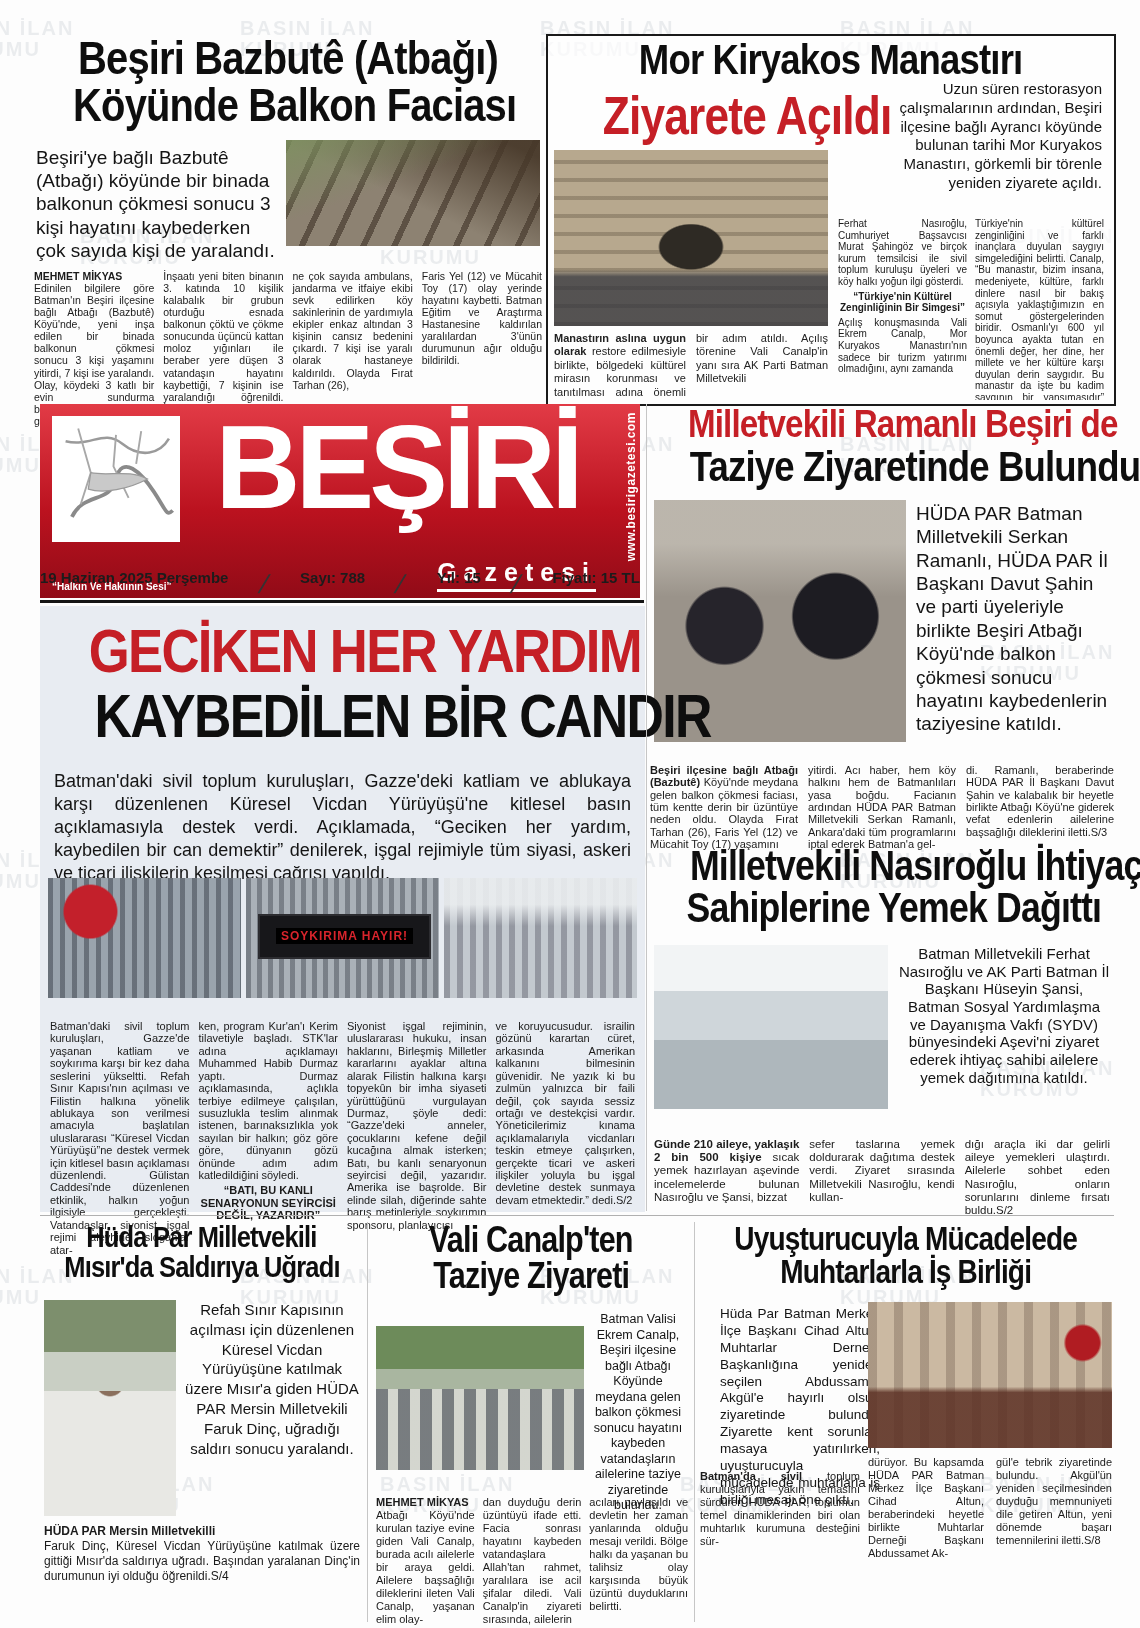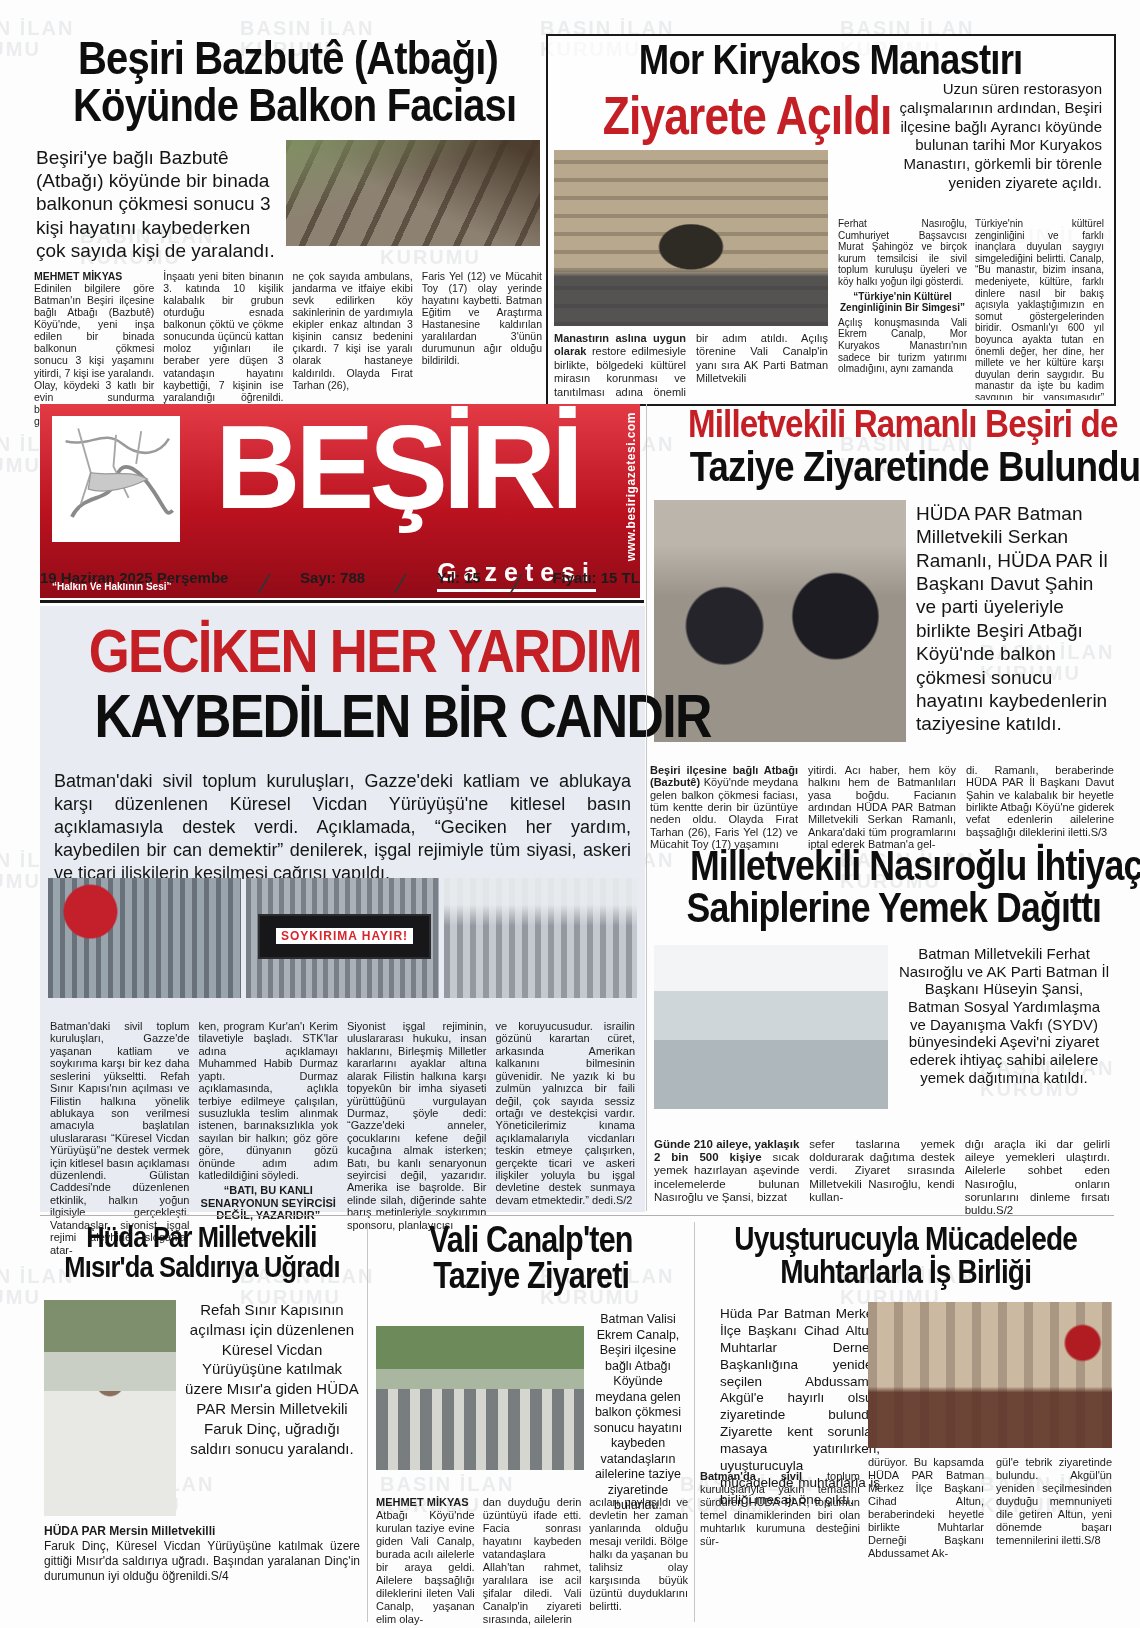--- a/index.html
+++ b/index.html
@@ -40,21 +40,21 @@
     background-image:radial-gradient(circle at 22% 28%,#c3202b 0 15%,rgba(0,0,0,0) 16%),
     repeating-linear-gradient(90deg,rgba(30,35,45,.4) 0 5px,rgba(0,0,0,0) 5px 12px);}
   .crowd2{background:#aab1b8;
     background-image:repeating-linear-gradient(90deg,rgba(30,35,45,.35) 0 5px,rgba(0,0,0,0) 5px 11px);}
   .crowd3{background:#c3c9cf;
     background-image:linear-gradient(180deg,rgba(235,238,240,.9) 0 22%,rgba(0,0,0,0) 40%),
     repeating-linear-gradient(90deg,rgba(60,60,75,.35) 0 6px,rgba(0,0,0,0) 6px 13px);}
   .banner-strip{position:absolute;left:6%;top:30%;width:88%;height:34%;background:#17171a;
     display:flex;align-items:center;justify-content:center;border:2px solid #2c2c30;}
   .banner-strip span{color:#d8242c;font-weight:800;font-size:12px;letter-spacing:1px;
-    background:#ffffff;padding:1px 5px;}
+    background:#000000;padding:1px 5px;}
   .kitchen{background:#dfe3e6;
     background-image:linear-gradient(180deg,#f2f4f5 0 28%,#cfd6da 28% 58%,#aeb7bc 58%),
     radial-gradient(circle at 55% 45%,#f6f6f4 0 16%,rgba(0,0,0,0) 17%);}
   .misirph{background:#e8e8e4;
     background-image:linear-gradient(180deg,#7d8f6d 0 24%,#c9cfc4 24% 42%,rgba(0,0,0,0) 42%),
     radial-gradient(circle at 50% 38%,#8a6f5c 0 9%,rgba(0,0,0,0) 10%);}
   .canalpph{background:#c9cdc4;
     background-image:linear-gradient(180deg,#6d8b5a 0 30%,#a9b6a0 30% 44%,rgba(0,0,0,0) 44%),
     repeating-linear-gradient(90deg,rgba(40,45,60,.5) 0 12px,rgba(225,225,220,.45) 12px 22px);}
   .muhtarph{background:#cbb9a2;

